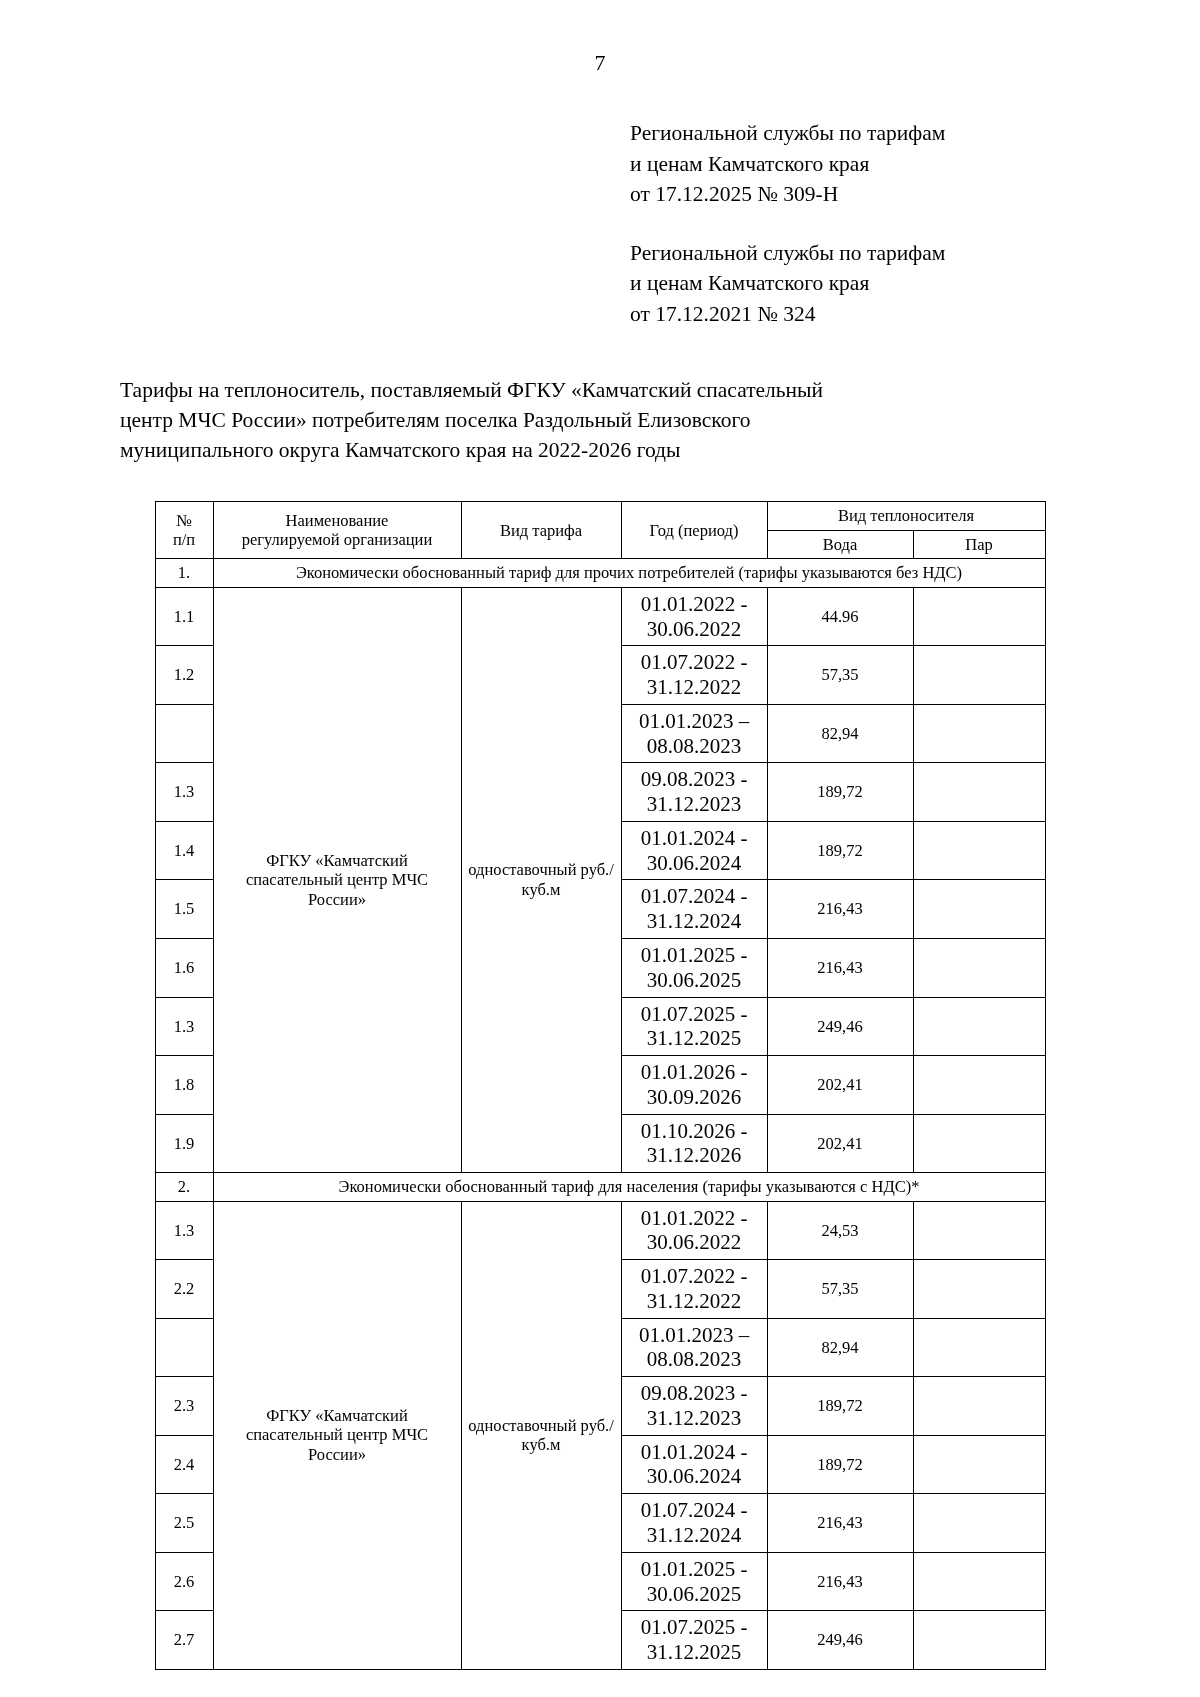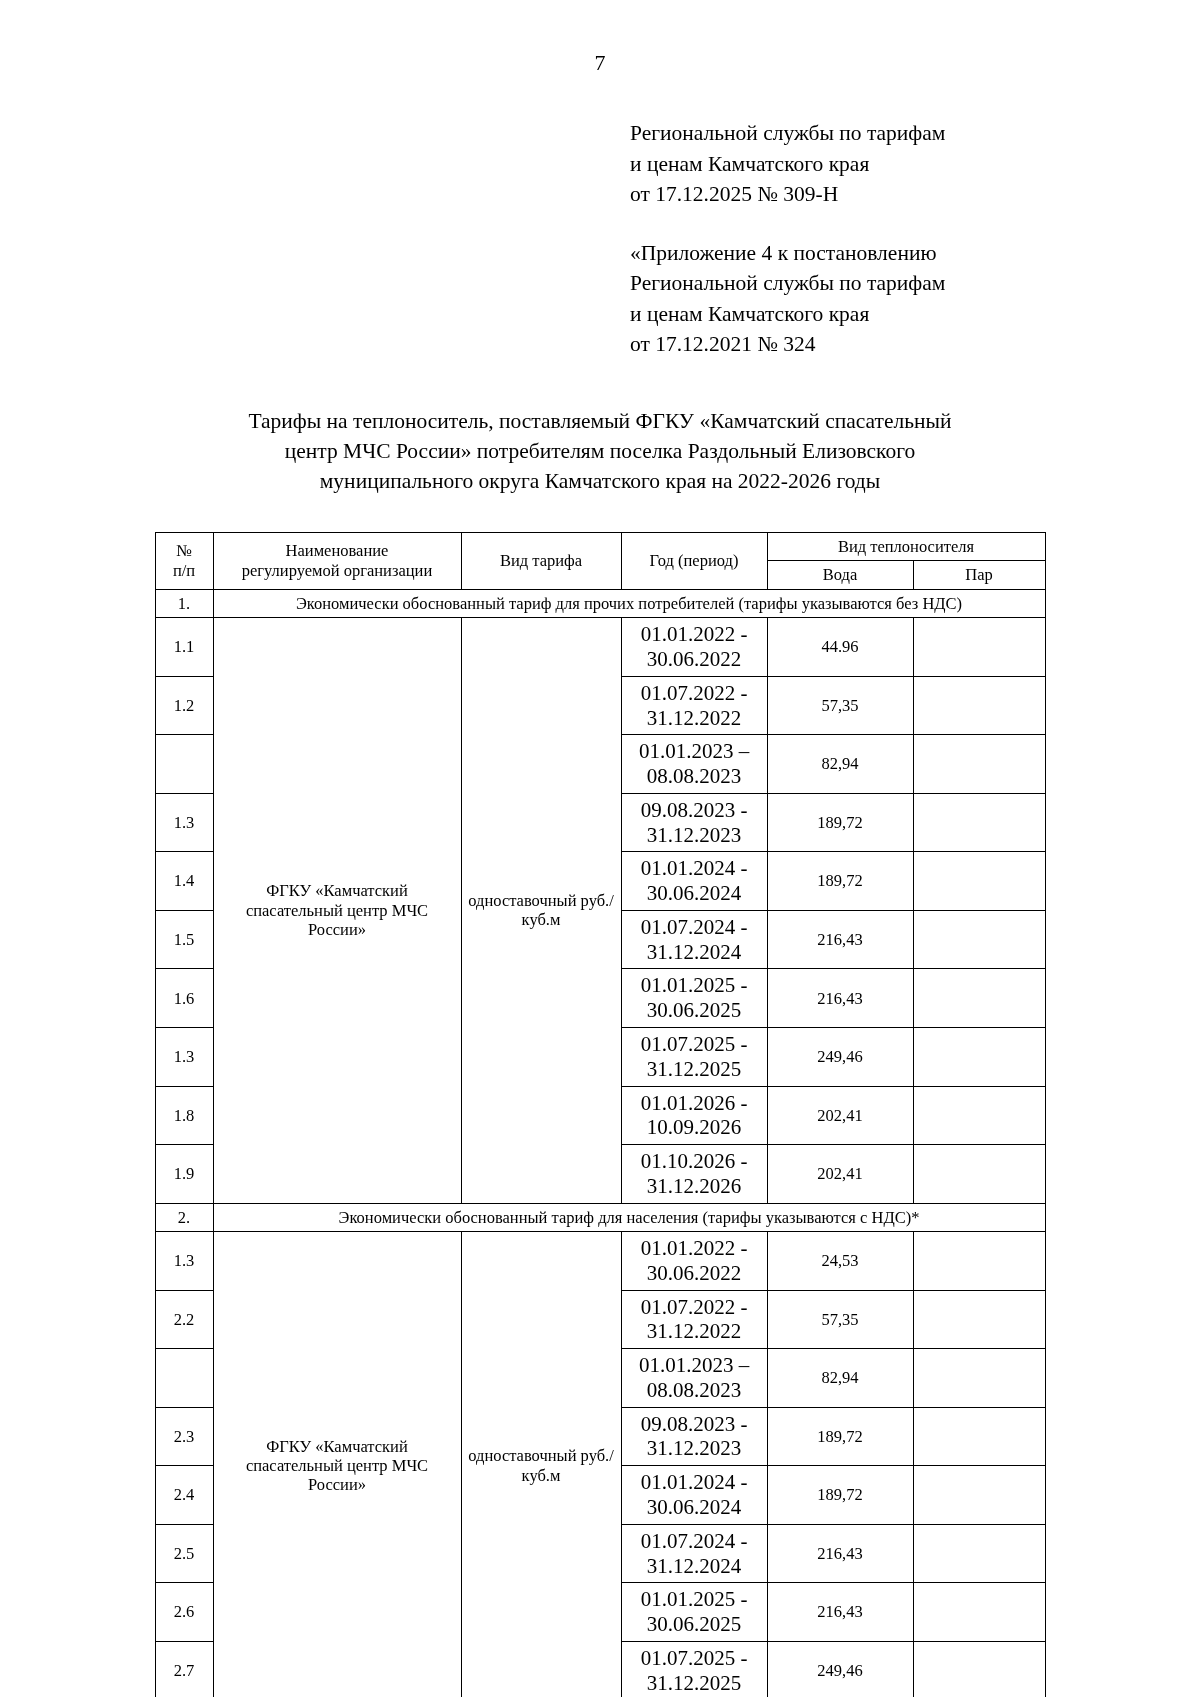--- a/index.html
+++ b/index.html
@@ -34,24 +34,24 @@
     line-height: 1.42;
   }
   .ref-block .line {
     white-space: nowrap;
   }
   .ref-block.second {
     margin-top: 28px;
   }
   .doc-title {
     margin-top: 46px;
-    text-align: center;
+    text-align: left;
     font-size: 21.5px;
     line-height: 1.40;
-    padding: 0 82px;
+    padding: 0 120px;
   }
   table.tariff {
     border-collapse: collapse;
     margin: 36px auto 0 auto;
     width: 890px;
     table-layout: fixed;
     font-size: 16.5px;
   }
   table.tariff td, table.tariff th {
     border: 1px solid #000000;
@@ -83,21 +83,20 @@
 
   <div class="page-number">7</div>
 
   <div class="ref-block">
     <div class="line">Региональной службы по тарифам</div>
     <div class="line">и ценам Камчатского края</div>
     <div class="line">от 17.12.2025 № 309-Н</div>
   </div>
 
   <div class="ref-block second">
-    <div class="line">«Приложение 4 к постановлению</div>
     <div class="line">Региональной службы по тарифам</div>
     <div class="line">и ценам Камчатского края</div>
     <div class="line">от 17.12.2021 № 324</div>
   </div>
 
   <div class="doc-title">
     <div>Тарифы на теплоноситель, поставляемый ФГКУ «Камчатский спасательный</div>
     <div>центр МЧС России» потребителям поселка Раздольный Елизовского</div>
     <div>муниципального округа Камчатского края на 2022-2026 годы</div>
   </div>
@@ -216,21 +215,21 @@
           <div>31.12.2025</div>
         </td>
         <td>249,46</td>
         <td></td>
       </tr>
 
       <tr class="rowcell">
         <td>1.8</td>
         <td class="date-cell">
           <div>01.01.2026 -</div>
-          <div>10.09.2026</div>
+          <div>30.09.2026</div>
         </td>
         <td>202,41</td>
         <td></td>
       </tr>
 
       <tr class="rowcell">
         <td>1.9</td>
         <td class="date-cell">
           <div>01.10.2026 -</div>
           <div>31.12.2026</div>

